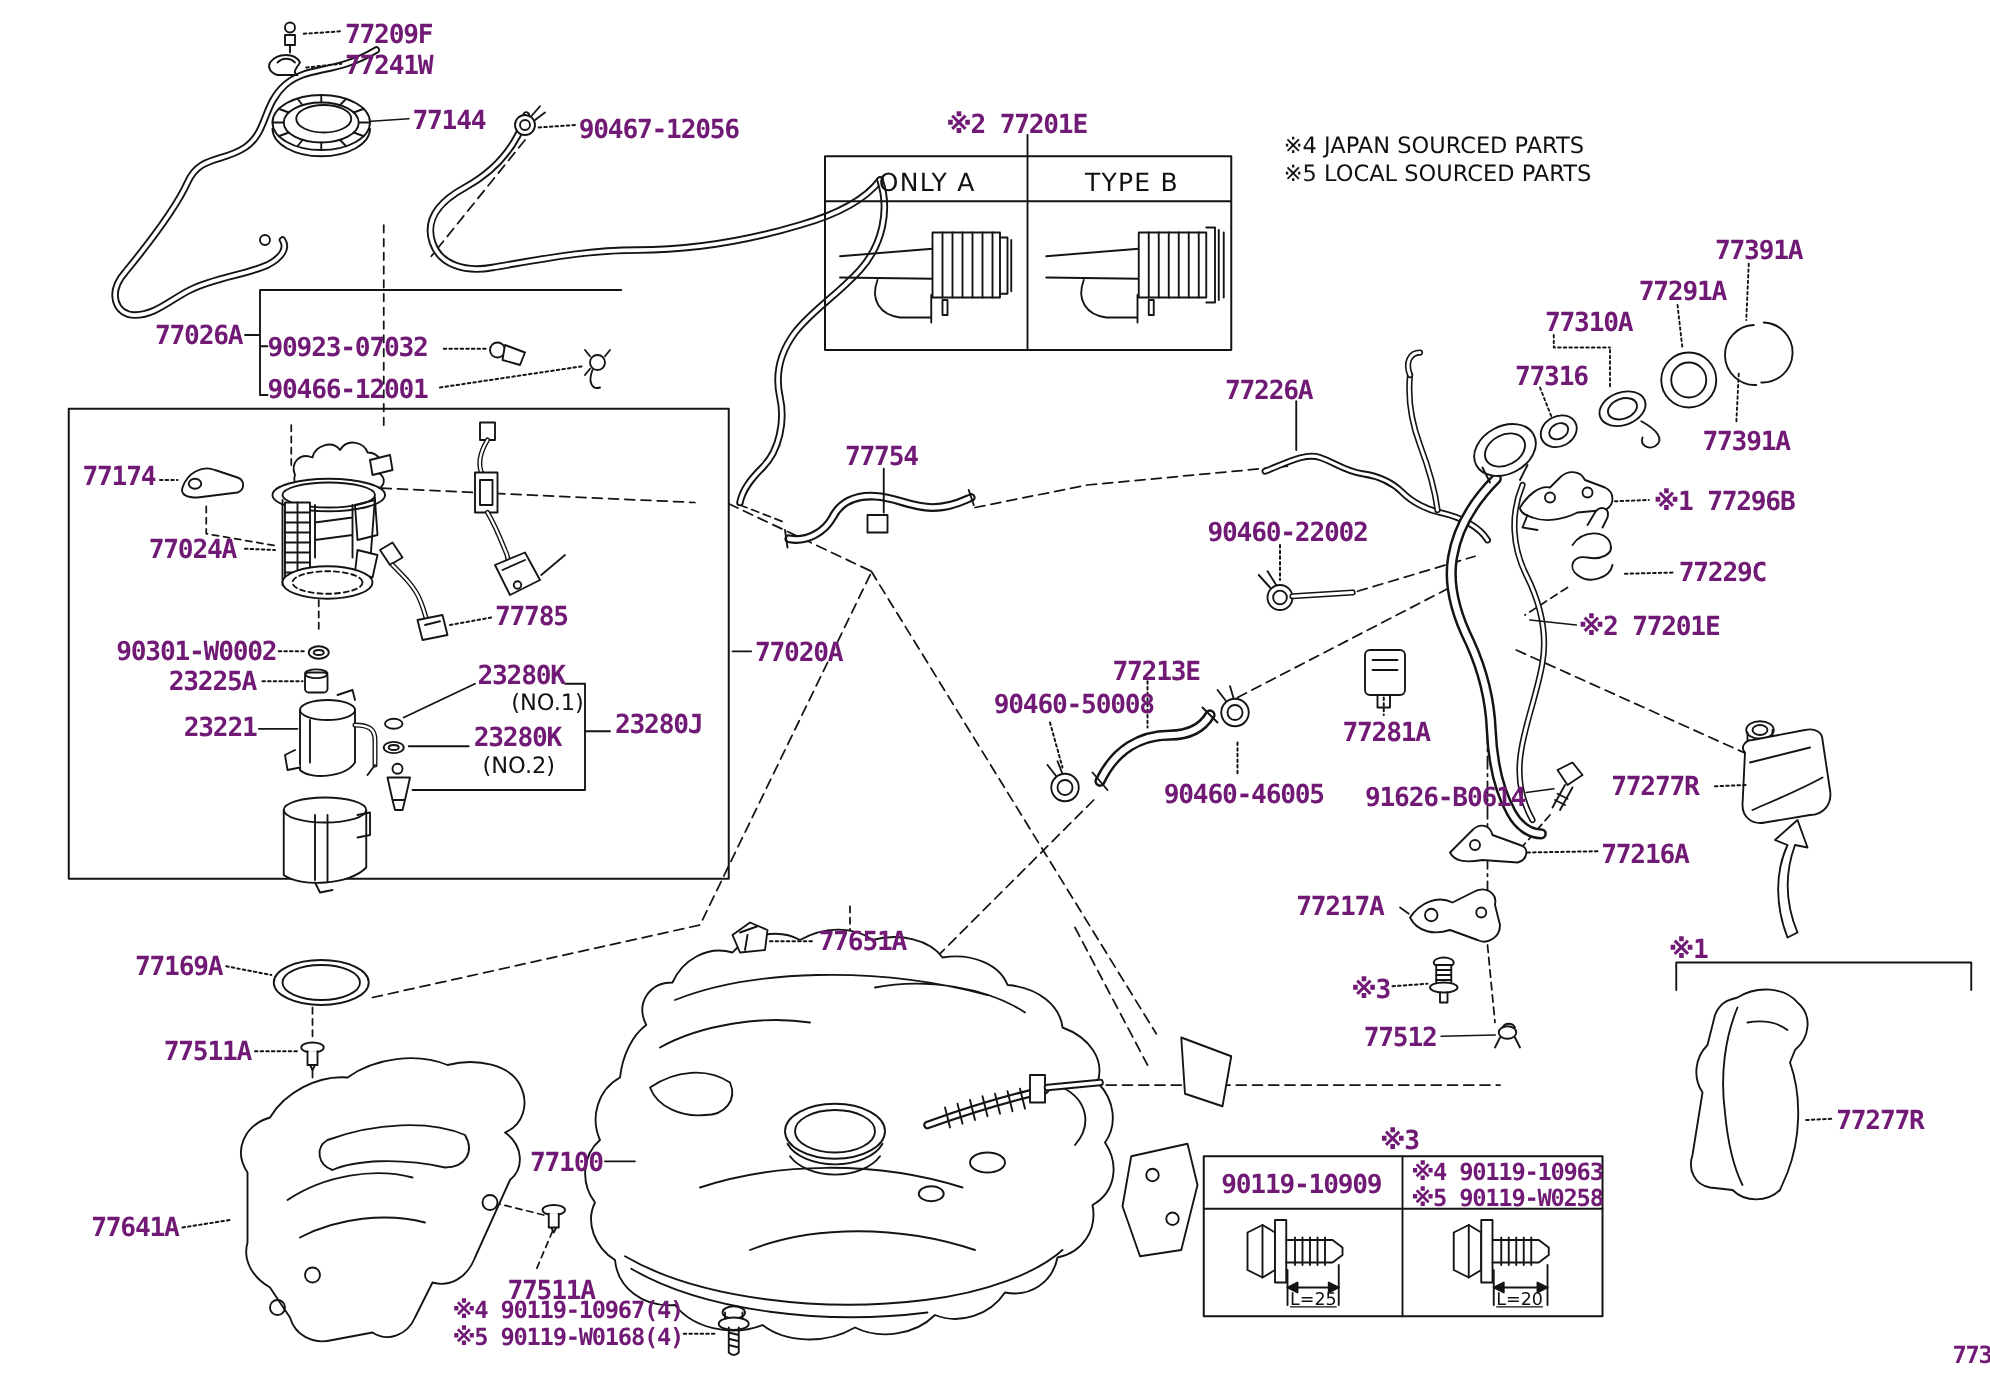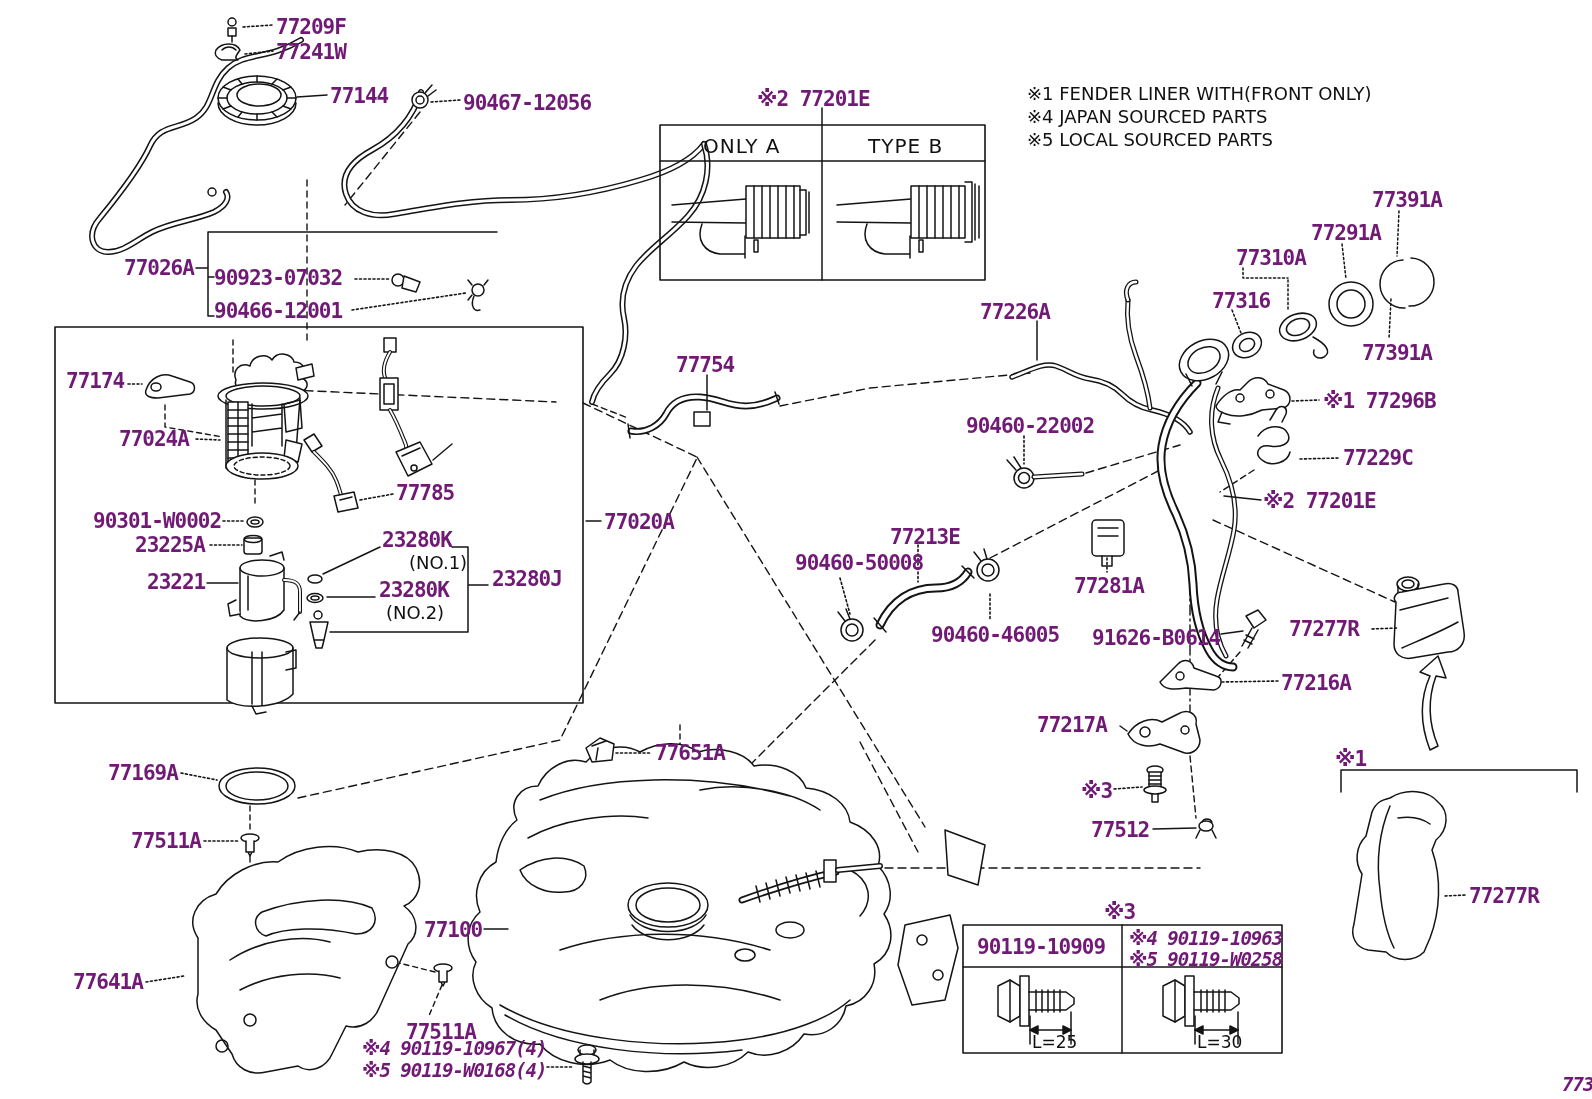--- a/index.html
+++ b/index.html
@@ -1,25 +1,25 @@
 <!DOCTYPE html>
 <html><head>
 <meta charset="utf-8">
 <style>
   html,body{margin:0;padding:0;background:#fff;}
   #stage{position:relative;width:1592px;height:1099px;background:#ffffff;overflow:hidden;
          font-family:"DejaVu Sans Mono","DejaVu Sans",monospace;color:#111;}
   #art{position:absolute;left:0;top:0;}
   .pn{position:absolute;font:bold 21px/1.1 "DejaVu Sans Mono","DejaVu Sans",monospace;
       letter-spacing:-1px;color:#701a75;white-space:pre-line;}
-  .pn.s19{font-size:19px;font-style:italic;}
+  .pn.s19{font-size:19px;}
   .tx{position:absolute;font:500 18px/1.28 "DejaVu Sans","Liberation Sans",sans-serif;
       color:#111;white-space:nowrap;}
   .tx.s20{font-size:20px;letter-spacing:1px;}
-  .tx.s17{font-size:17px;}
+  .tx.s17{font-size:14px;text-decoration:underline;}
 </style>
 </head>
 <body>
 
 <div id="stage">
 
 <svg id="art" width="1592" height="1099" viewBox="0 0 1592 1099" stroke="#141414" fill="none" stroke-width="1.5" stroke-linecap="round" stroke-linejoin="round">
 
   <g stroke-dasharray="8 5" stroke-width="1.4">
     <path d="M420,112 L345,205"></path>
@@ -399,21 +399,20 @@
 
 <div class="pn" style="left:276px;top:16px">77209F</div>
 <div class="pn" style="left:276px;top:41px">77241W</div>
 <div class="pn" style="left:330px;top:85px">77144</div>
 <div class="pn" style="left:463px;top:92px">90467-12056</div>
 
 <div class="pn" style="left:757px;top:88px">※2 77201E</div>
 <div class="tx s20" style="left:703px;top:134px">ONLY A</div>
 <div class="tx s20" style="left:868px;top:134px">TYPE B</div>
 
-<div class="tx" style="left:1027px;top:82px">※1 FENDER LINER WITH(FRONT ONLY)</div>
 <div class="tx" style="left:1027px;top:105px">※4 JAPAN SOURCED PARTS</div>
 <div class="tx" style="left:1027px;top:128px">※5 LOCAL SOURCED PARTS</div>
 
 <div class="pn" style="left:1372px;top:189px">77391A</div>
 <div class="pn" style="left:1311px;top:222px">77291A</div>
 <div class="pn" style="left:1236px;top:247px">77310A</div>
 <div class="pn" style="left:1212px;top:290px">77316</div>
 <div class="pn" style="left:1362px;top:342px">77391A</div>
 
 <div class="pn" style="left:124px;top:257px">77026A</div>
@@ -460,17 +459,17 @@
 <div class="pn" style="left:73px;top:971px">77641A</div>
 <div class="pn" style="left:406px;top:1021px">77511A</div>
 <div class="pn s19" style="left:362px;top:1038px">※4 90119-10967(4)</div>
 <div class="pn s19" style="left:362px;top:1060px">※5 90119-W0168(4)</div>
 
 <div class="pn" style="left:1104px;top:901px">※3</div>
 <div class="pn" style="left:977px;top:936px">90119-10909</div>
 <div class="pn s19" style="left:1129px;top:928px">※4 90119-10963</div>
 <div class="pn s19" style="left:1129px;top:949px">※5 90119-W0258</div>
 <div class="tx s17" style="left:1032px;top:1032px">L=25</div>
-<div class="tx s17" style="left:1197px;top:1032px">L=30</div>
+<div class="tx s17" style="left:1197px;top:1032px">L=20</div>
 
 <div class="pn s19" style="left:1562px;top:1074px">773343C</div>
 
 </div>
 
 </body></html>

